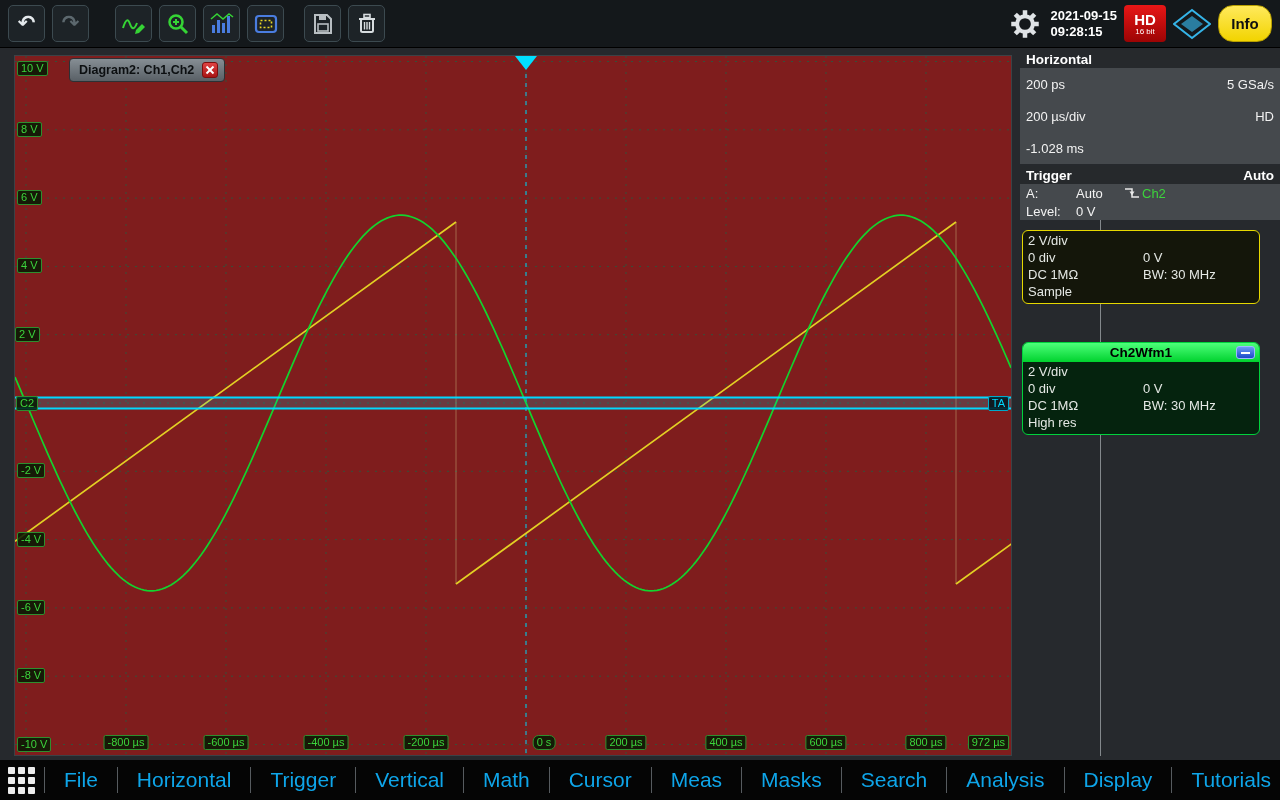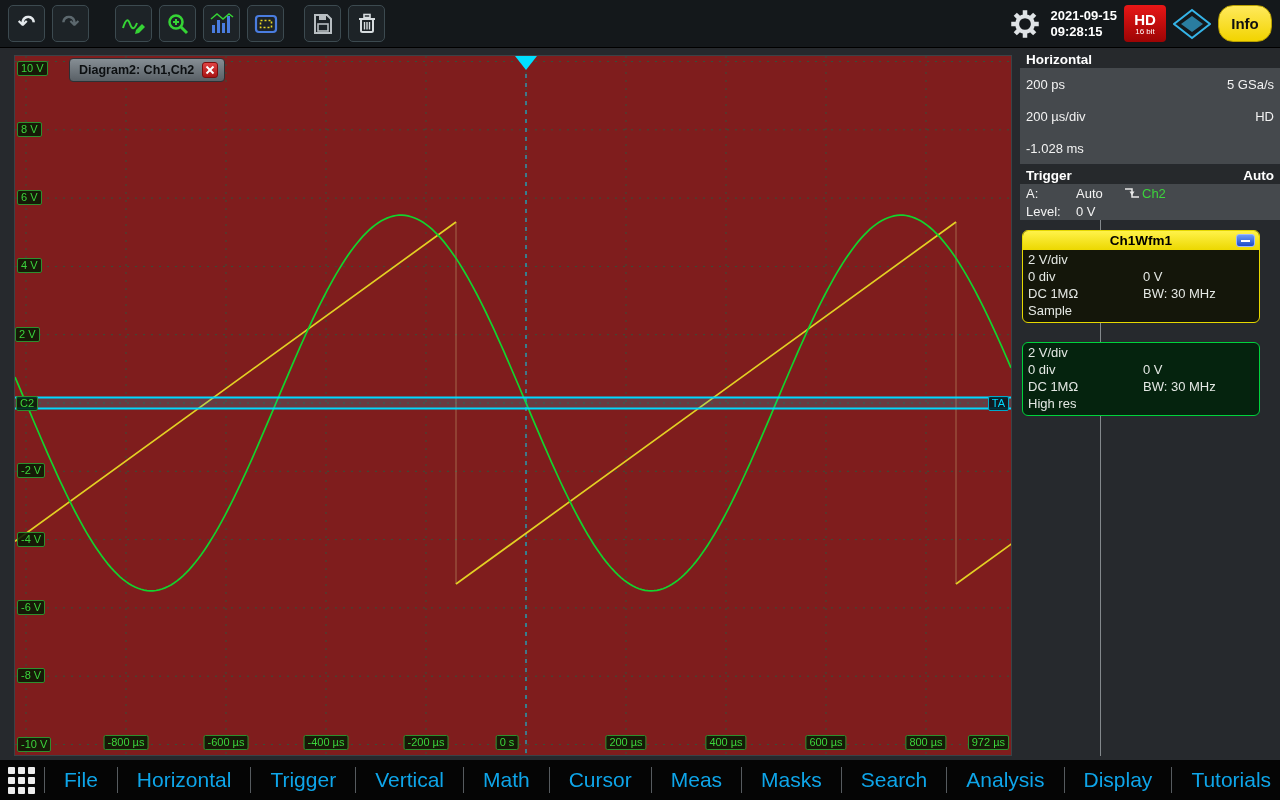--- a/index.html
+++ b/index.html
@@ -221,21 +221,21 @@
       <div class="axis-tag" style="left: 2px; top: 476px;">-4 V</div>
       <div class="axis-tag" style="left: 2px; top: 544px;">-6 V</div>
       <div class="axis-tag" style="left: 2px; top: 612px;">-8 V</div>
       <div class="axis-tag" style="left: 2px; top: 681px;">-10 V</div>
     </div>
   <div id="xlabels">
       <div class="axis-tag xtag" style="top: 679px; left: 111px;">-800 µs</div>
       <div class="axis-tag xtag" style="top: 679px; left: 211px;">-600 µs</div>
       <div class="axis-tag xtag" style="top: 679px; left: 311px;">-400 µs</div>
       <div class="axis-tag xtag" style="top: 679px; left: 411px;">-200 µs</div>
-      <div class="axis-tag xtag" style="top: 679px; left: 492px;">0 s</div>
+      <div class="axis-tag xtag" style="top: 679px; left: 529px; border-radius: 6px;">0 s</div>
       <div class="axis-tag xtag" style="top: 679px; left: 611px;">200 µs</div>
       <div class="axis-tag xtag" style="top: 679px; left: 711px;">400 µs</div>
       <div class="axis-tag xtag" style="top: 679px; left: 811px;">600 µs</div>
       <div class="axis-tag xtag" style="top: 679px; left: 911px;">800 µs</div>
       <div class="axis-tag" style="top: 679px; right: 2px;">972 µs</div>
     </div>
 
   <div id="marker-c2" class="marker">C2</div>
   <div id="marker-ta" class="marker">TA</div>
 </div>
@@ -274,43 +274,43 @@
       <polygon points="5.5,5.5 10.5,5.5 8,9.5" fill="#e8e8e8"></polygon>
     </svg>
     <span class="src-green">Ch2</span>
   </div>
   <div class="trow">
     <span class="t-a">Level:</span>
     <span>0 V</span>
   </div>
 
   <div class="chcard" id="ch1">
-    <div class="chhead">
-      <span>Ch1Wfm1</span>
-      <span class="minbtn"></span>
-    </div>
     <div class="chbody">
       <div class="chrow">
           <span class="c1">2 V/div</span>
         </div>
       <div class="chrow">
         <span class="c1">0 div</span>
         <span>0 V</span>
       </div>
       <div class="chrow">
         <span class="c1">DC 1MΩ</span>
         <span>BW: 30 MHz</span>
       </div>
       <div class="chrow">
           <span>Sample</span>
         </div>
     </div>
   </div>
 
   <div class="chcard" id="ch2">
+    <div class="chhead">
+      <span>Ch2Wfm1</span>
+      <span class="minbtn"></span>
+    </div>
     <div class="chbody">
       <div class="chrow">
           <span class="c1">2 V/div</span>
         </div>
       <div class="chrow">
         <span class="c1">0 div</span>
         <span>0 V</span>
       </div>
       <div class="chrow">
         <span class="c1">DC 1MΩ</span>

